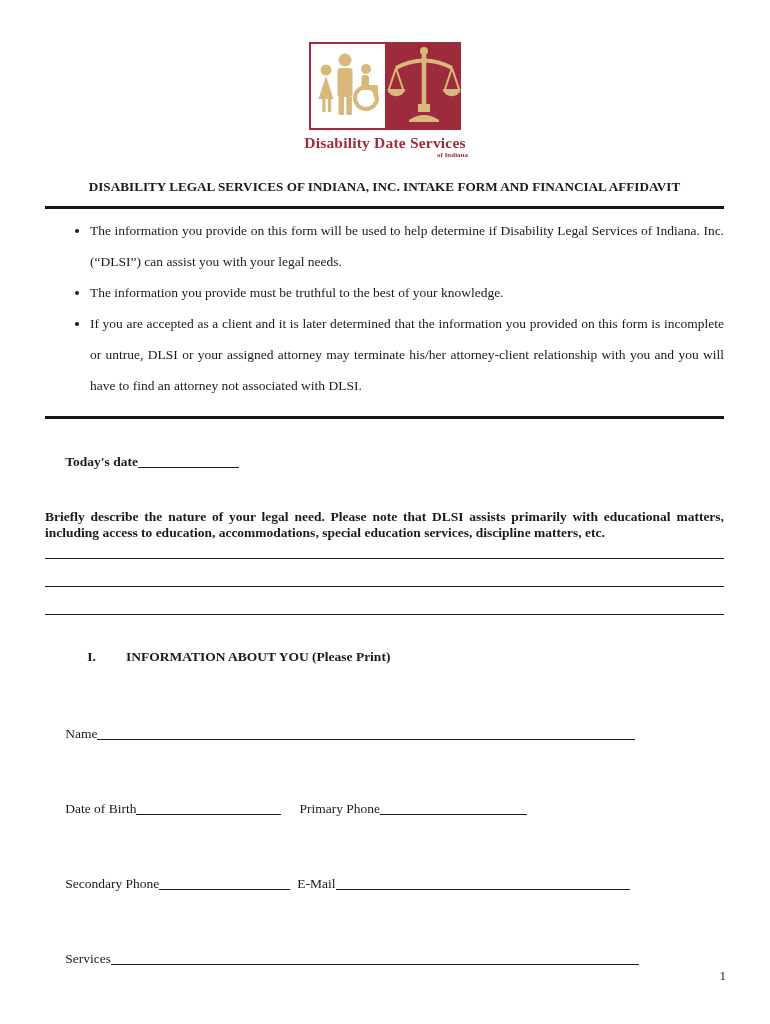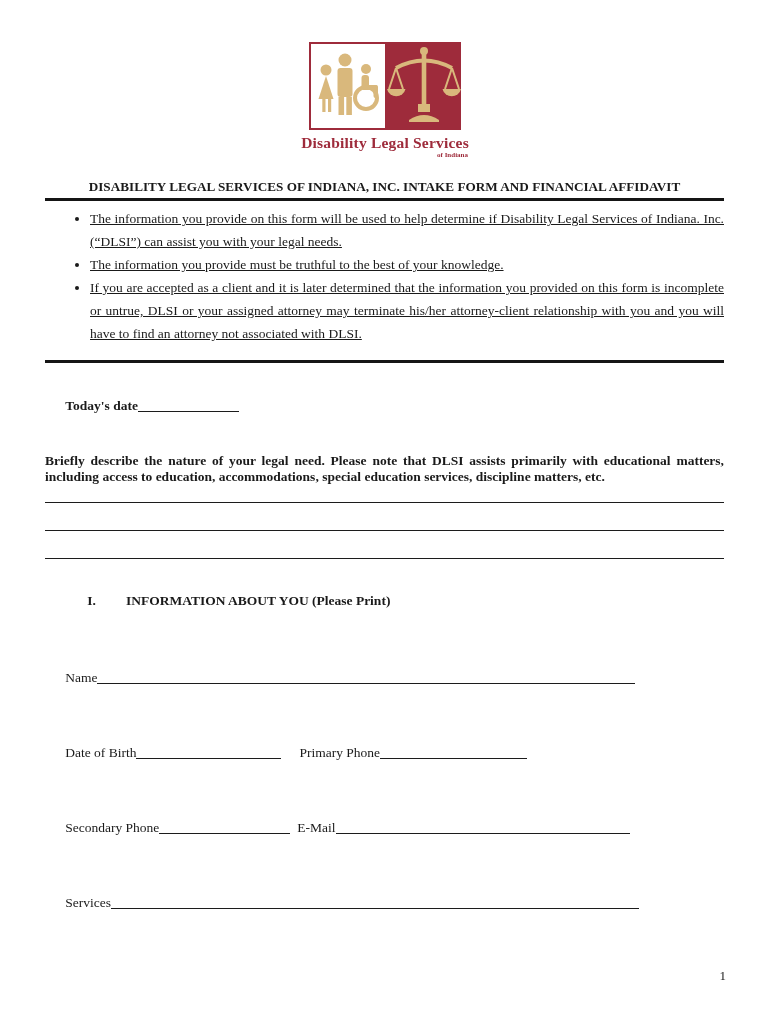--- a/index.html
+++ b/index.html
@@ -30,28 +30,28 @@
   .logo-sub{
     font-size:7px;color:#9E2B3B;text-align:right;
     margin:-1px 12px 0 0;font-weight:bold;
   }
 
   
   .doc-title{
     margin-top:20px;
     text-align:center;font-weight:bold;font-size:13.2px;
     border-bottom:3px solid #151515;
-    padding-bottom:3px;
+    padding-bottom:11px;
     white-space:nowrap;
   }
   .notice-head{margin-top:15px;text-align:center;font-weight:bold;font-size:13.5px;}
 
   ul.notice-list{
     margin:6px 0 0 0;padding-left:45px;
-    font-size:13.5px;line-height:23px;text-align:justify;text-decoration:underline;
+    font-size:13.5px;line-height:31px;text-align:justify;
   }
   ul.notice-list li{margin:0;}
 
   .thick-rule{margin-top:15px;height:3px;background:#151515;}
 
   
   .row{font-size:13.5px;line-height:18px;white-space:pre;}
   .b{font-weight:bold;}
   .bl{
     display:inline-block;
@@ -104,21 +104,21 @@
             <path d="M9 26 L2 47 M9 26 L16 47" fill="none" stroke-width="2"></path>
             <path d="M0 47 A9.5 9.5 0 0 0 18.5 47 Z" stroke="none"></path>
             <path d="M65 26 L58 47 M65 26 L72 47" fill="none" stroke-width="2"></path>
             <path d="M55.5 47 A9.5 9.5 0 0 0 74 47 Z" stroke="none"></path>
             <rect x="31" y="62" width="12" height="8" stroke="none"></rect>
             <path d="M22 78 Q37 68 52 78 L52 80 L22 80 Z" stroke="none"></path>
           </g>
         </svg>
       </div>
     </div>
-    <div class="wordmark">Disability Legal Services</div>
+    <div class="wordmark">Disability Date Services</div>
     <div class="logo-sub">of Indiana</div>
   </div>
 
   <div class="content">
 
     <div class="doc-title">DISABILITY LEGAL SERVICES OF INDIANA, INC. INTAKE FORM AND FINANCIAL AFFIDAVIT</div>
 
     <ul class="notice-list">
       <li>The information you provide on this form will be used to help determine if Disability Legal Services of Indiana. Inc. (“DLSI”) can assist you with your legal needs.</li>
       <li>The information you provide must be truthful to the best of your knowledge.</li>

